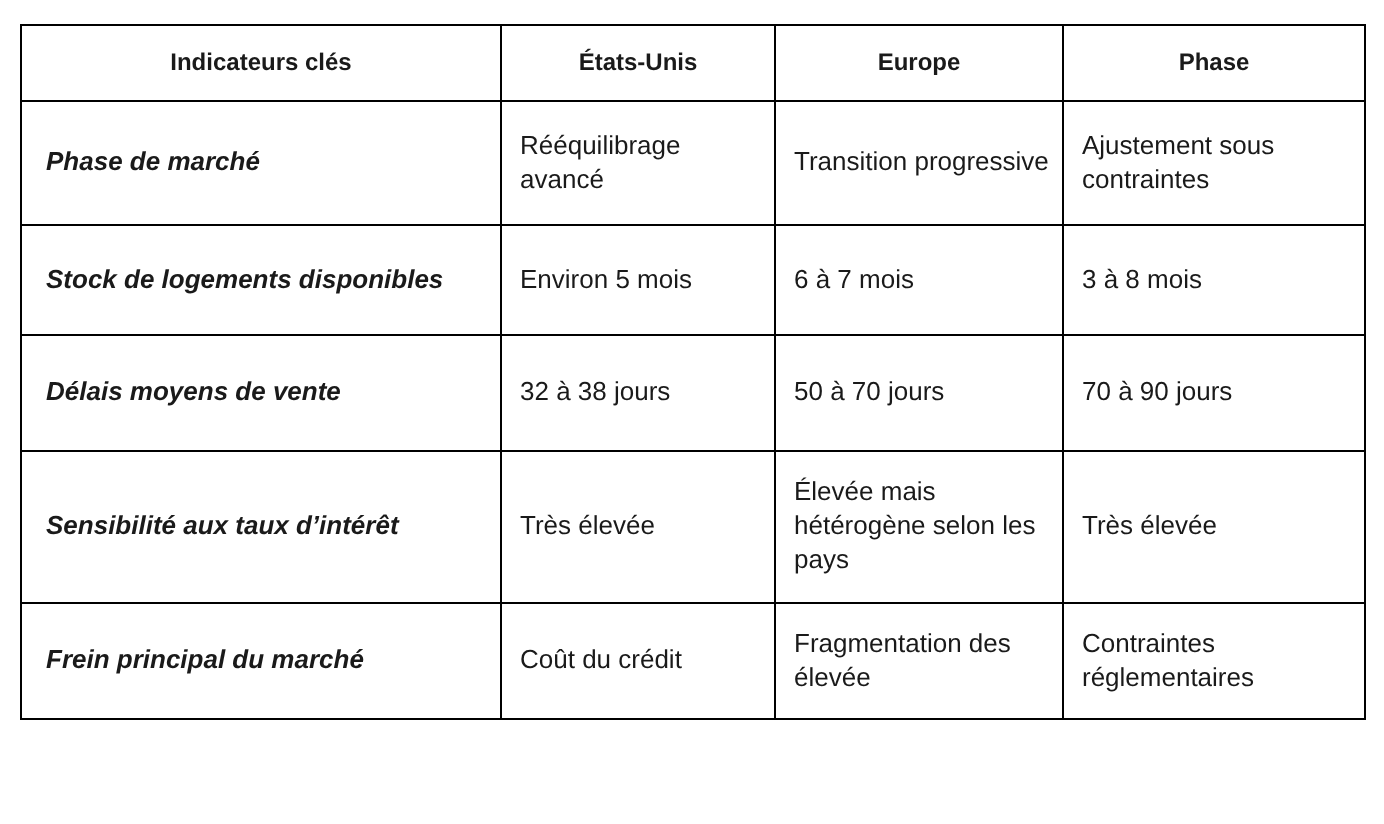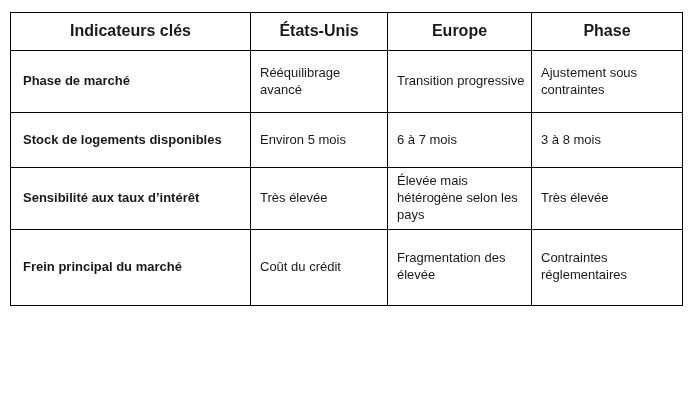--- a/index.html
+++ b/index.html
@@ -29,31 +29,32 @@
     border: 1px solid #000000;
     vertical-align: middle;
     font-size: 13px;
     line-height: 1.3;
     color: #1a1a1a;
     overflow: hidden;
   }
   table.comparison th {
     font-weight: 700;
     text-align: center;
-    font-size: 16px;
+    font-size: 12px;
     padding: 2px 2px;
   }
   table.comparison td {
     text-align: left;
     padding: 5px 3px 5px 9px;
     font-weight: 400;
   }
   table.comparison td.row-label {
     font-weight: 700;
     padding-left: 12px;
+    font-style: italic;
   }
   thead tr          { height: 38px; }
   tbody tr:nth-child(1) { height: 62px; }
   tbody tr:nth-child(2) { height: 55px; }
   tbody tr:nth-child(3) { height: 58px; }
   tbody tr:nth-child(4) { height: 76px; }
   tbody tr:nth-child(5) { height: 58px; }
   tbody tr:nth-child(6) { height: 38px; }
 </style>
 </head>
@@ -82,20 +83,26 @@
         <td>Transition progressive</td>
         <td>Ajustement sous contraintes</td>
       </tr>
       <tr>
         <td class="row-label">Stock de logements disponibles</td>
         <td>Environ 5 mois</td>
         <td>6 à 7 mois</td>
         <td>3 à 8 mois</td>
       </tr>
       <tr>
+        <td class="row-label">Délais moyens de vente</td>
+        <td>32 à 38 jours</td>
+        <td>50 à 70 jours</td>
+        <td>70 à 90 jours</td>
+      </tr>
+      <tr>
         <td class="row-label">Sensibilité aux taux d’intérêt</td>
         <td>Très élevée</td>
         <td>Élevée mais hétérogène selon les pays</td>
         <td>Très élevée</td>
       </tr>
       <tr>
         <td class="row-label">Frein principal du marché</td>
         <td>Coût du crédit</td>
         <td>Fragmentation des élevée</td>
         <td>Contraintes réglementaires</td>

